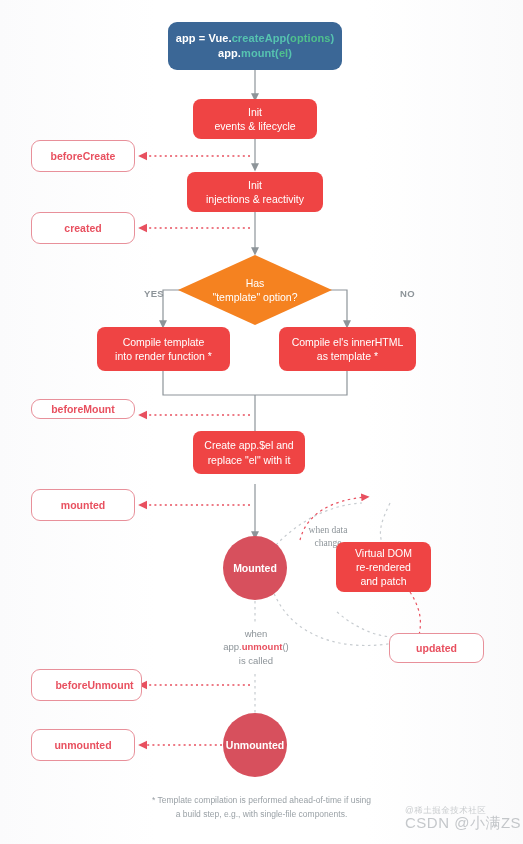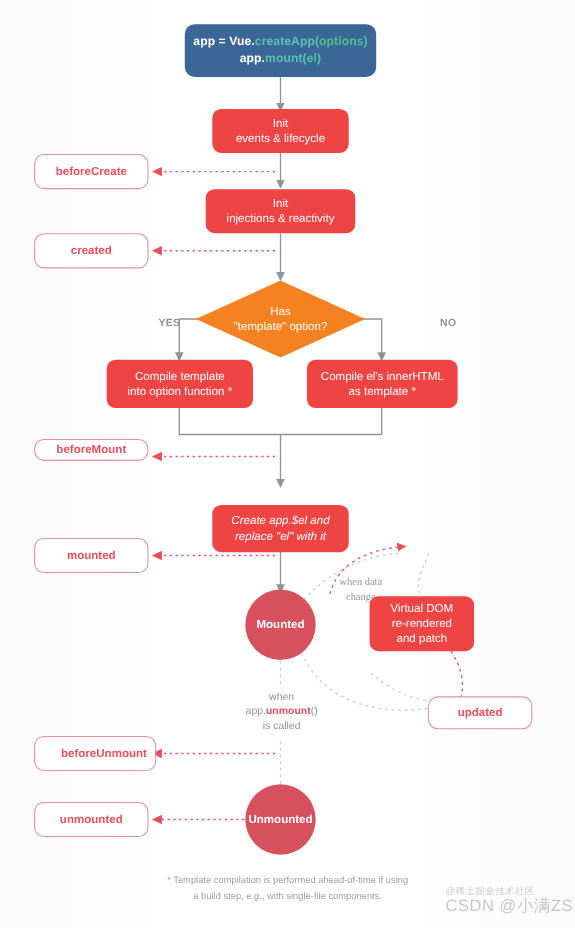--- a/index.html
+++ b/index.html
@@ -228,33 +228,33 @@
       <div>Has</div>
       <div>"template" option?</div>
     </div>
   </div>
 
   <div class="branch-label" style="left:132px; top:288px;margin-left:12px;">YES</div>
   <div class="branch-label" style="left:360px; top:288px;margin-left:40px;">NO</div>
 
   <div class="node green-box" style="left:97px; top:327px; width:133px; height:44px;">
     <div>Compile template</div>
-    <div>into option function *</div>
+    <div>into render function *</div>
   </div>
 
   <div class="node green-box" style="left:279px; top:327px; width:137px; height:44px;">
     <div>Compile el's innerHTML</div>
     <div>as template *</div>
   </div>
 
   <div class="node hook-box" style="left:31px; top:399px; width:104px; height:20px;">
     <span>beforeMount</span>
   </div>
 
-  <div class="node green-box" style="left:193px; top:459px; width:124px; height:43px;font-style:italic;">
+  <div class="node green-box" style="left:193px; top:431px; width:112px; height:43px;">
     <div>Create app.$el and</div>
     <div>replace "el" with it</div>
   </div>
 
 
   <div class="node hook-box" style="left:31px; top:489px; width:104px; height:32px;">
     <span>mounted</span>
   </div>
 
   <div class="annot" style="left:283px; top:524px; width:90px;font-family:Liberation Serif, serif;">

